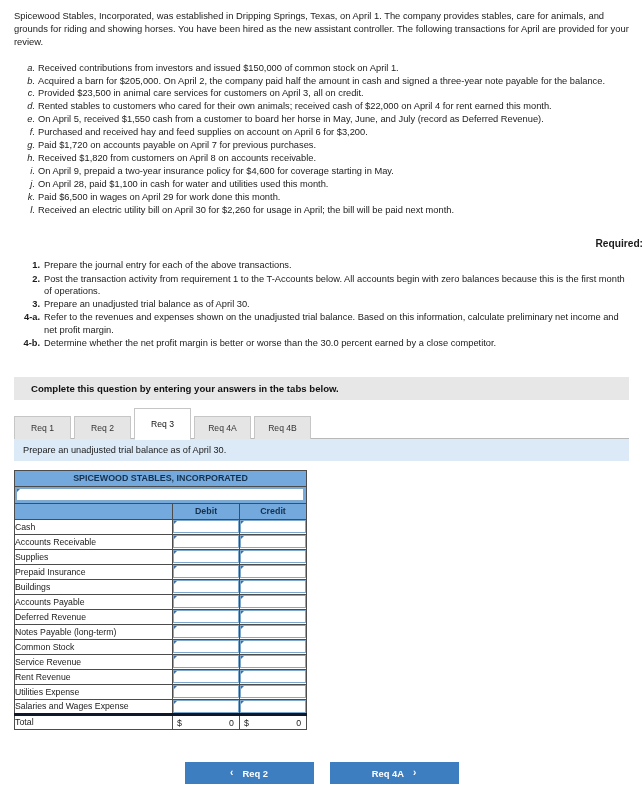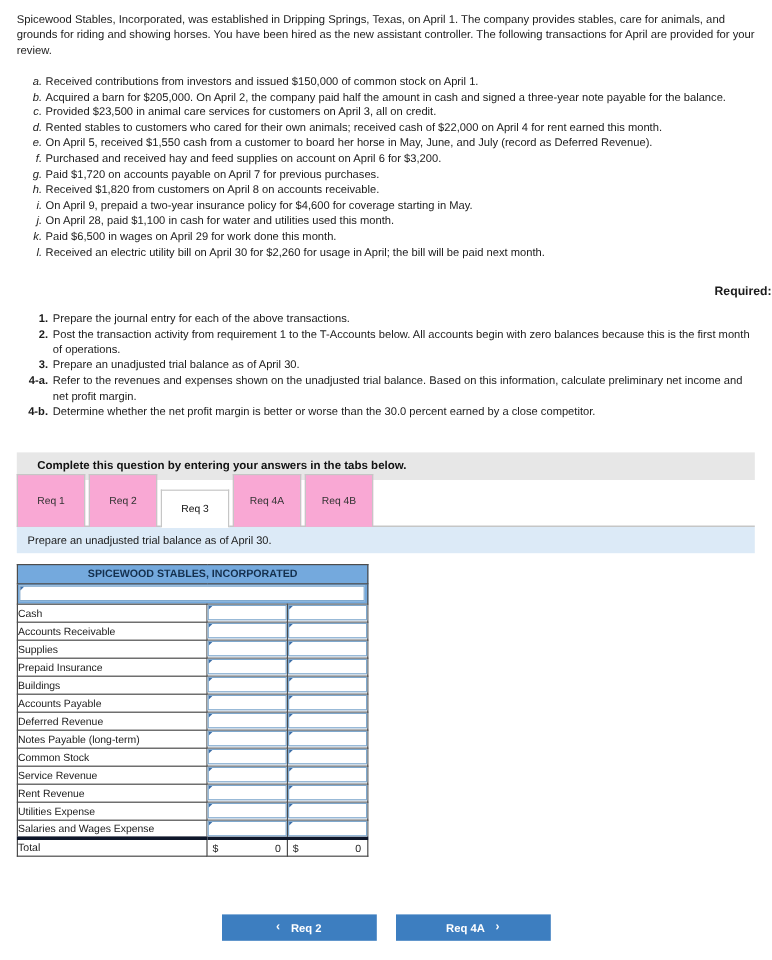--- a/index.html
+++ b/index.html
@@ -101,29 +101,29 @@
     box-sizing: border-box;
   }
   .tabs {
     display: flex;
     align-items: flex-end;
     height: 32px;
     gap: 3px;
   }
   .tab {
     box-sizing: border-box;
-    height: 44px;
+    height: 23px;
     min-width: 57px;
     padding: 0 11px;
     display: flex;
     align-items: center;
     justify-content: center;
     font-size: 8.6px;
     color: #333;
-    background: #f9a8d4;
+    background: #e5e5e5;
     border: 1px solid #c6c6c6;
     border-bottom: none;
     position: relative;
   }
   .tab.active {
     background: #ffffff;
     color: #111;
     height: 32px;
     margin-bottom: -1px;
     border-bottom: 1px solid #ffffff;
@@ -389,20 +389,25 @@
     </colgroup>
     <tbody>
       <tr>
         <td class="tb-title" colspan="3">SPICEWOOD STABLES, INCORPORATED</td>
       </tr>
       <tr>
         <td class="tb-blankrow" colspan="3">
           <div class="cellbox"></div>
         </td>
       </tr>
+      <tr>
+        <td class="tb-colhead blank"></td>
+        <td class="tb-colhead">Debit</td>
+        <td class="tb-colhead">Credit</td>
+      </tr>
 
     <tr>
           <td class="acct-label">Cash</td>
           <td class="inputcell">
             <div class="cellbox"></div>
           </td>
           <td class="inputcell">
             <div class="cellbox"></div>
           </td>
         </tr>

